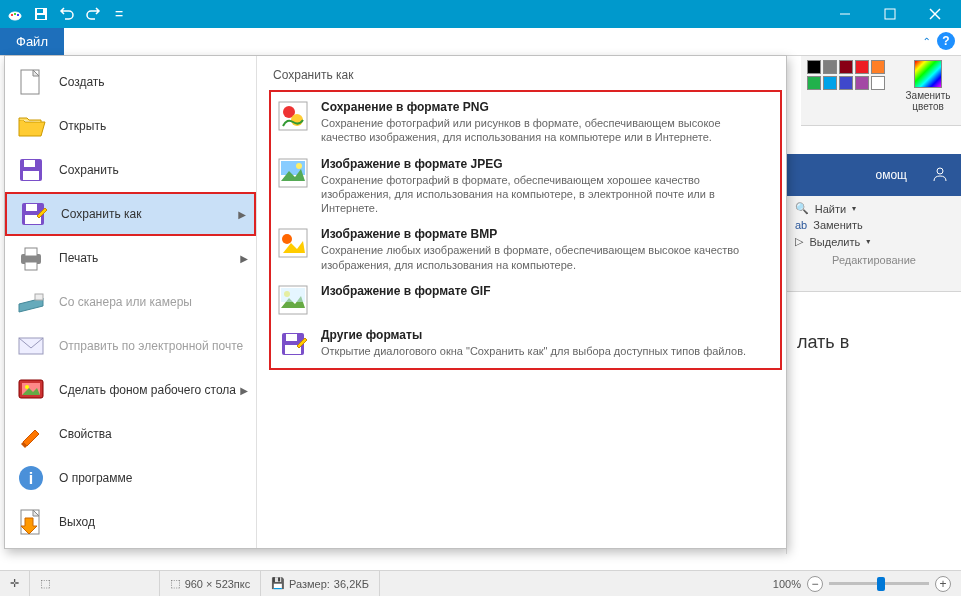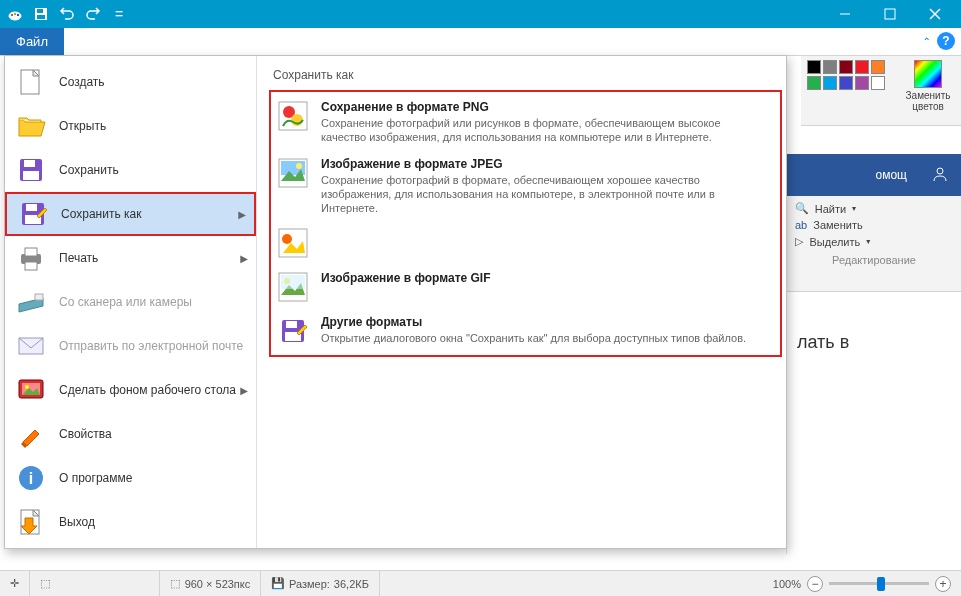--- a/index.html
+++ b/index.html
@@ -324,20 +324,24 @@
           <div class="format-desc">Сохранение фотографий в формате, обеспечивающем хорошее качество изображения, для использования на компьютере, в электронной почте или в Интернете.</div>
         </div>
       </div>
 
       <div class="format-item">
         <div class="format-icon"><svg viewBox="0 0 32 32">
               <rect x="2" y="2" width="28" height="28" fill="#fff" stroke="#aaa"></rect>
               <circle cx="10" cy="12" r="5" fill="#f60"></circle>
               <path d="M6 26 L14 16 L20 22 L26 14 L28 26 Z" fill="#fc0"></path>
             </svg></div>
+        <div class="format-text">
+          <div class="format-title">Изображение в формате BMP</div>
+          <div class="format-desc">Сохранение любых изображений в формате, обеспечивающем высокое качество изображения, для использования на компьютере.</div>
+        </div>
       </div>
 
       <div class="format-item">
         <div class="format-icon"><svg viewBox="0 0 32 32">
               <rect x="2" y="2" width="28" height="28" fill="#fff" stroke="#aaa"></rect>
               <path d="M4 24 L12 14 L18 20 L24 12 L28 24 Z" fill="#6a4"></path>
               <circle cx="10" cy="10" r="3" fill="#fe4"></circle>
               <rect x="4" y="4" width="24" height="14" fill="#cef" opacity="0.5"></rect>
             </svg></div>
         <div class="format-text">

